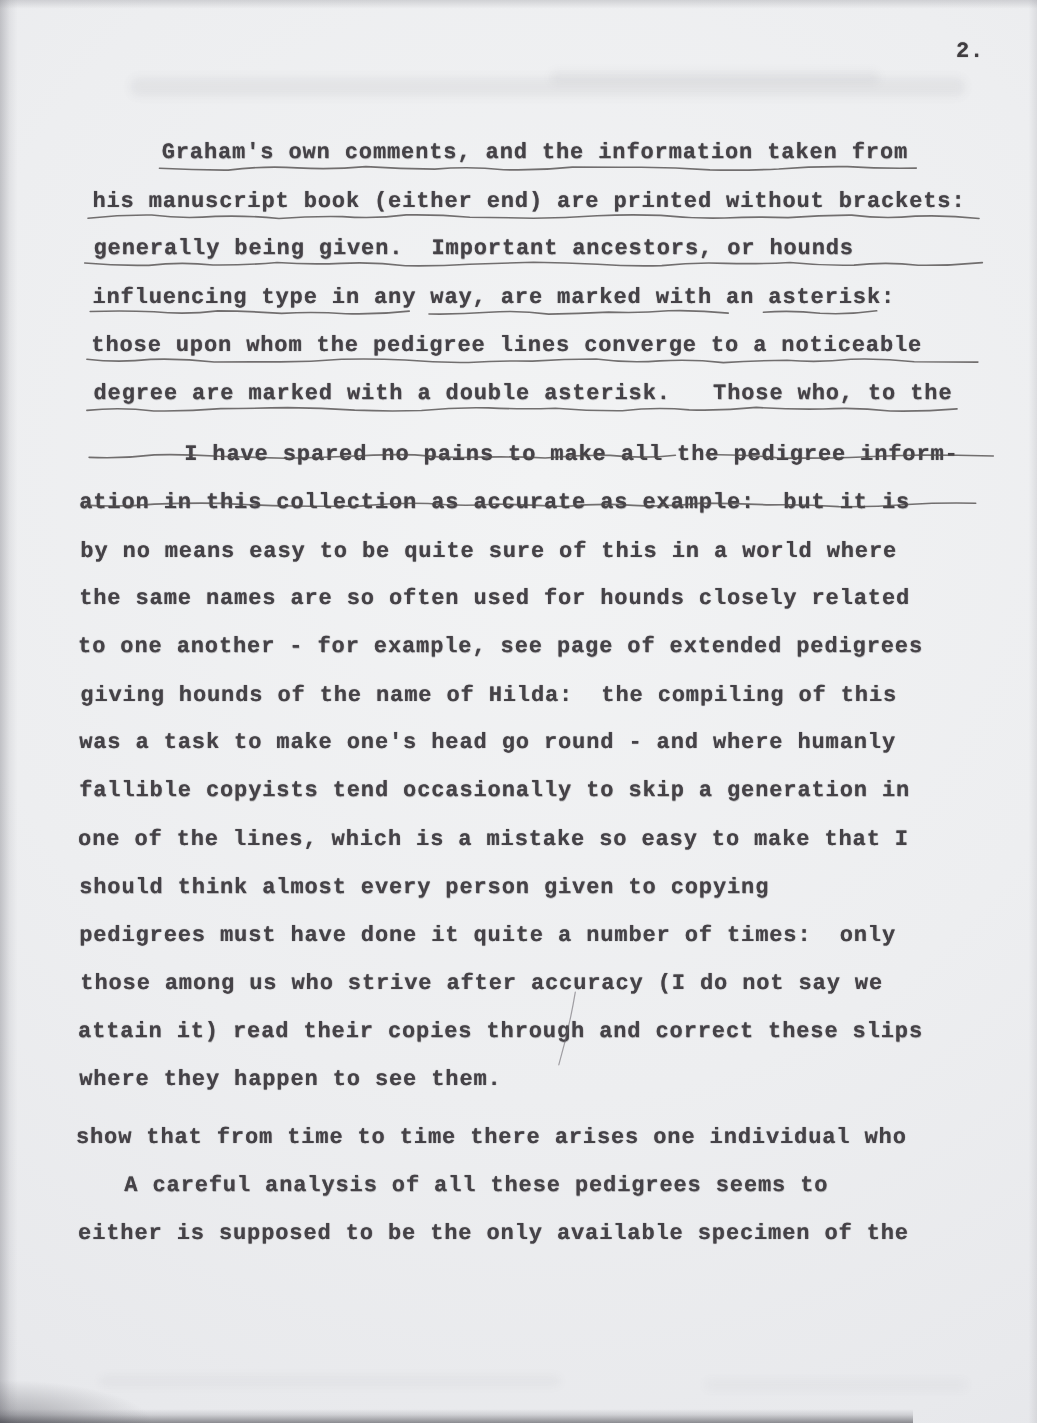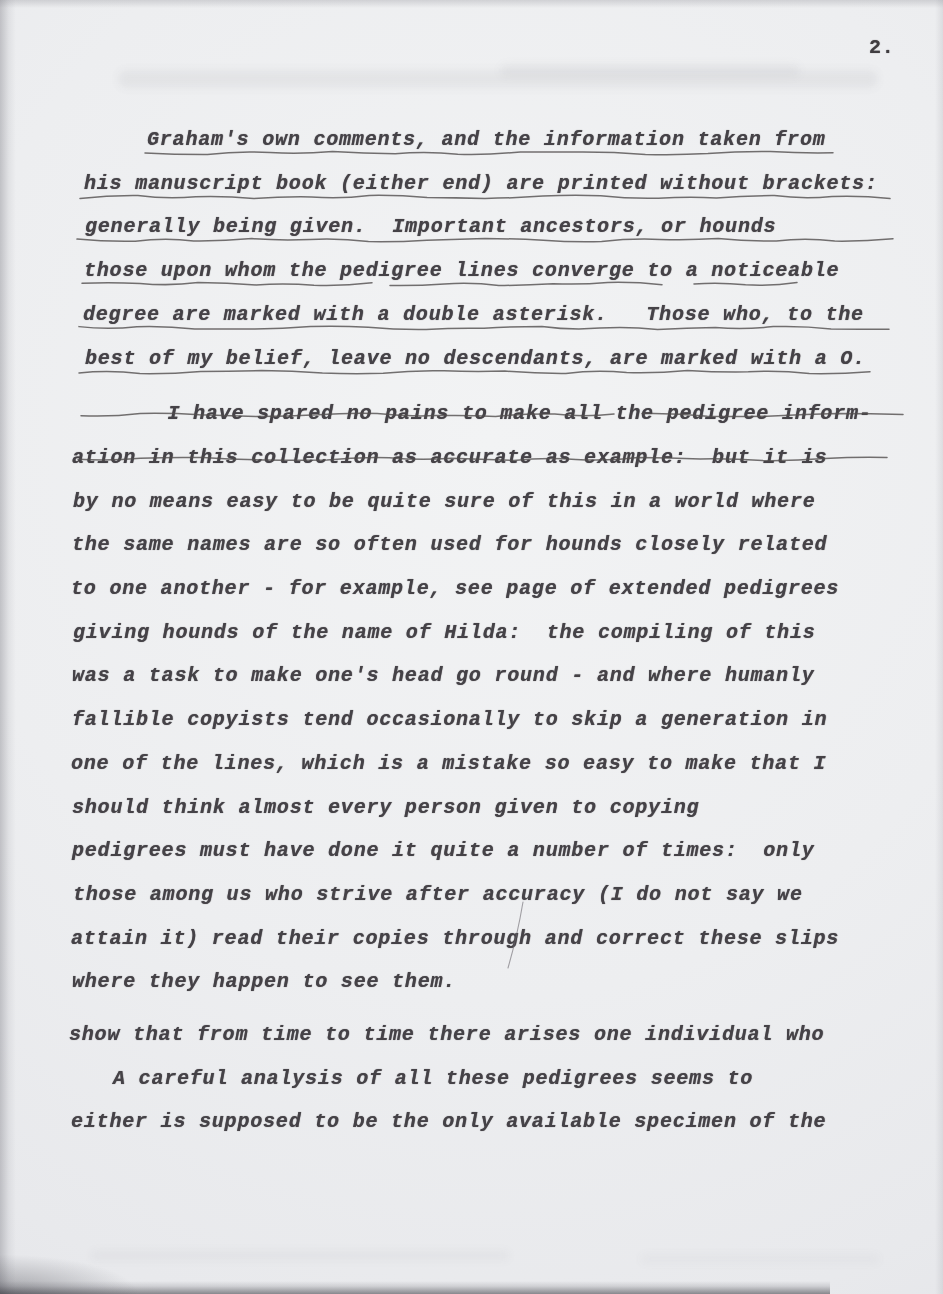--- a/index.html
+++ b/index.html
@@ -33,21 +33,21 @@
   .smudge.s2{left:500px;top:64px;width:300px;height:13px;opacity:.6;}
   .smudge.s3{left:90px;top:1250px;width:420px;height:11px;opacity:.45;}
   .smudge.s4{left:640px;top:1254px;width:240px;height:10px;opacity:.4;}
 
   .page-number{
     position:absolute;left:869px;top:36px;
     font-size:20px;font-weight:bold;color:#403d40;
     letter-spacing:.8px;
     text-shadow:0 0 1px rgba(64,61,64,.75);
   }
-  .content{position:absolute;left:0;top:118px;width:918px;font-style:italic;}
+  .content{position:absolute;left:0;top:118px;width:918px;}
   .para{margin:0;}
   .para .line{
     white-space:pre;line-height:43.7px;font-size:20px;font-weight:bold;
     color:#454247;letter-spacing:.8px;
     text-shadow:0 0 1px rgba(66,62,66,.7), .4px .4px 0 rgba(66,62,66,.25);
   }
   .para1{padding-left:84px;}
   .para2{margin-top:12px;padding-left:72px;}
   .para3{margin-top:9px;padding-left:70px;}
   .para1 .line.first{padding-left:64px;}
@@ -77,23 +77,23 @@
   <div class="smudge s3"></div>
   <div class="smudge s4"></div>
 
   <div class="page-number">2.</div>
 
   <div class="content">
     <div class="para para1">
       <div class="line first">Graham's own comments, and the information taken from</div>
       <div class="line">his manuscript book (either end) are printed without brackets:</div>
       <div class="line">generally being given.  Important ancestors, or hounds</div>
+      <div class="line">influencing type in any way, are marked with an asterisk:</div>
       <div class="line">those upon whom the pedigree lines converge to a noticeable</div>
       <div class="line">degree are marked with a double asterisk.   Those who, to the</div>
-      <div class="line">best of my belief, leave no descendants, are marked with a O.</div>
     </div>
     <div class="para para2">
       <div class="line first">I have spared no pains to make all the pedigree inform-</div>
       <div class="line">ation in this collection as accurate as example:  but it is</div>
       <div class="line">by no means easy to be quite sure of this in a world where</div>
       <div class="line">the same names are so often used for hounds closely related</div>
       <div class="line">to one another - for example, see page of extended pedigrees</div>
       <div class="line">giving hounds of the name of Hilda:  the compiling of this</div>
       <div class="line">was a task to make one's head go round - and where humanly</div>
       <div class="line">fallible copyists tend occasionally to skip a generation in</div>

